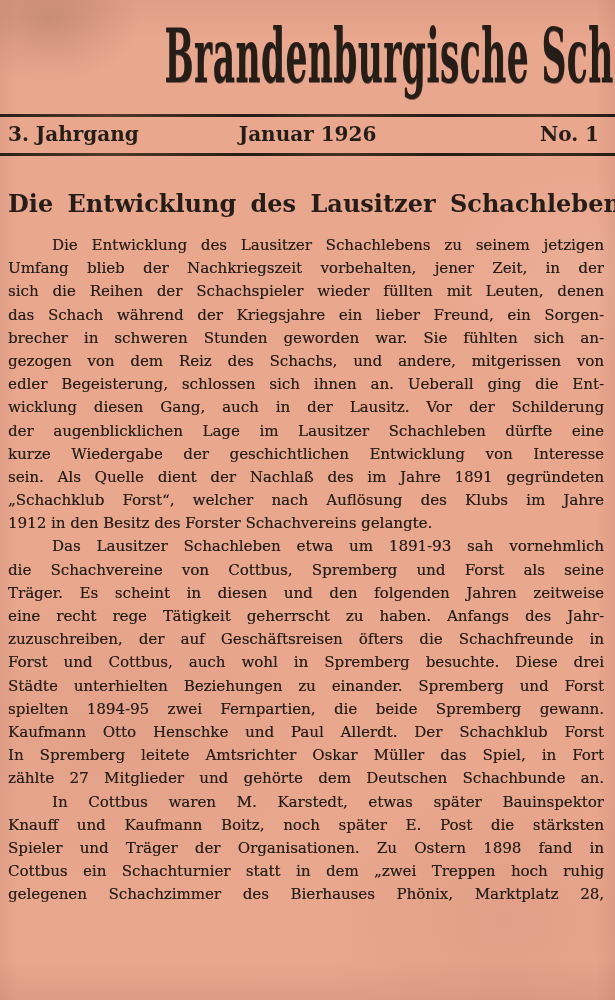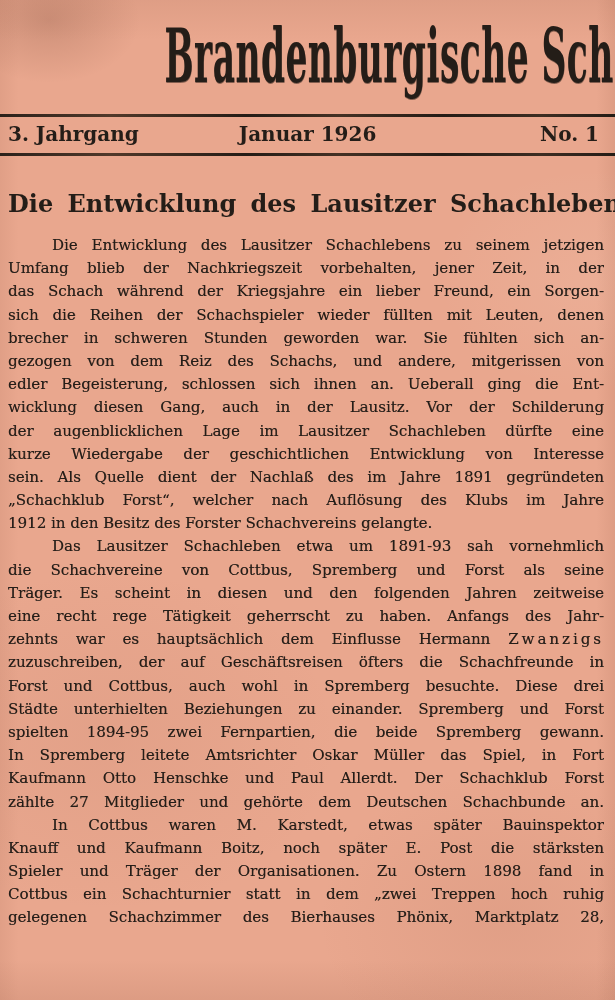--- a/index.html
+++ b/index.html
@@ -88,42 +88,41 @@
     <span class="issue-number">No. 1</span>
   </div>
 
   <div class="rule rule-bottom"></div>
 
   <article>
     <h2 class="article-title">Die Entwicklung des Lausitzer Schachlebens.</h2>
     <div class="article-body" id="article-body">
         <div class="line first">Die Entwicklung des Lausitzer Schachlebens zu seinem jetzigen</div>
         <div class="line">Umfang blieb der Nachkriegszeit vorbehalten, jener Zeit, in der</div>
+        <div class="line">sich die Reihen der Schachspieler wieder füllten mit Leuten, denen</div>
         <div class="line">das Schach während der Kriegsjahre ein lieber Freund, ein Sorgen-</div>
-        <div class="line">sich die Reihen der Schachspieler wieder füllten mit Leuten, denen</div>
         <div class="line">brecher in schweren Stunden geworden war. Sie fühlten sich an-</div>
         <div class="line">gezogen von dem Reiz des Schachs, und andere, mitgerissen von</div>
         <div class="line">edler Begeisterung, schlossen sich ihnen an. Ueberall ging die Ent-</div>
         <div class="line">wicklung diesen Gang, auch in der Lausitz. Vor der Schilderung</div>
         <div class="line">der augenblicklichen Lage im Lausitzer Schachleben dürfte eine</div>
         <div class="line">kurze Wiedergabe der geschichtlichen Entwicklung von Interesse</div>
         <div class="line">sein. Als Quelle dient der Nachlaß des im Jahre 1891 gegründeten</div>
         <div class="line">„Schachklub Forst“, welcher nach Auflösung des Klubs im Jahre</div>
         <div class="line no-just">1912 in den Besitz des Forster Schachvereins gelangte.</div>
         <div class="line first">Das Lausitzer Schachleben etwa um 1891-93 sah vornehmlich</div>
         <div class="line">die Schachvereine von Cottbus, Spremberg und Forst als seine</div>
         <div class="line">Träger. Es scheint in diesen und den folgenden Jahren zeitweise</div>
         <div class="line">eine recht rege Tätigkeit geherrscht zu haben. Anfangs des Jahr-</div>
-        <div class="line">zehnts war es hauptsächlich dem Einflusse Hermann <span class="sperr">Zwanzigs</span></div>
         <div class="line">zuzuschreiben, der auf Geschäftsreisen öfters die Schachfreunde in</div>
         <div class="line">Forst und Cottbus, auch wohl in Spremberg besuchte. Diese drei</div>
         <div class="line">Städte unterhielten Beziehungen zu einander. Spremberg und Forst</div>
         <div class="line">spielten 1894-95 zwei Fernpartien, die beide Spremberg gewann.</div>
+        <div class="line">Kaufmann Otto Henschke und Paul Allerdt. Der Schachklub Forst</div>
         <div class="line">In Spremberg leitete Amtsrichter Oskar Müller das Spiel, in Fort</div>
-        <div class="line">Kaufmann Otto Henschke und Paul Allerdt. Der Schachklub Forst</div>
         <div class="line">zählte 27 Mitglieder und gehörte dem Deutschen Schachbunde an.</div>
         <div class="line first">In Cottbus waren M. Karstedt, etwas später Bauinspektor</div>
         <div class="line">Knauff und Kaufmann Boitz, noch später E. Post die stärksten</div>
         <div class="line">Spieler und Träger der Organisationen. Zu Ostern 1898 fand in</div>
         <div class="line">Cottbus ein Schachturnier statt in dem „zwei Treppen hoch ruhig</div>
         <div class="line">gelegenen Schachzimmer des Bierhauses Phönix, Marktplatz 28,</div>
       </div>
   </article>
 
 </div>

